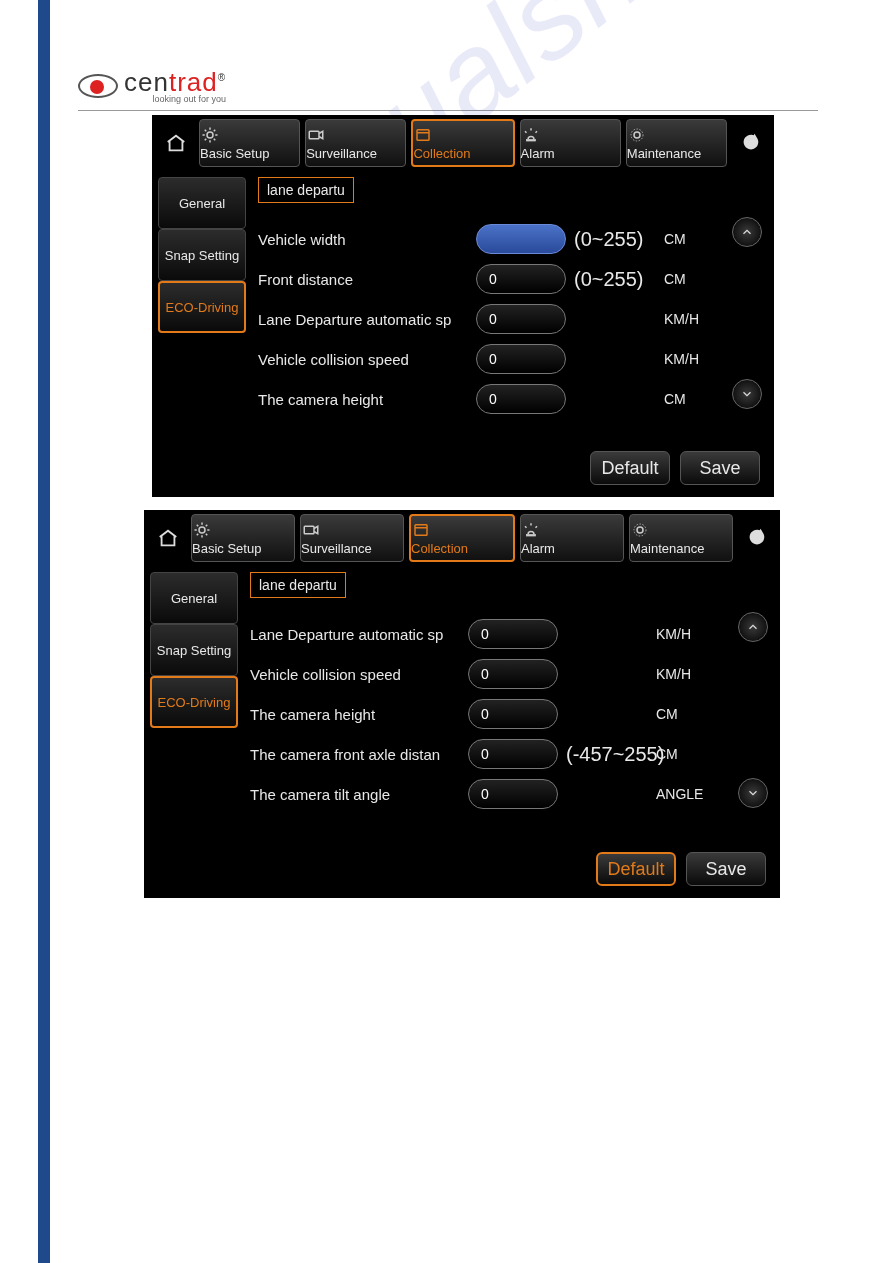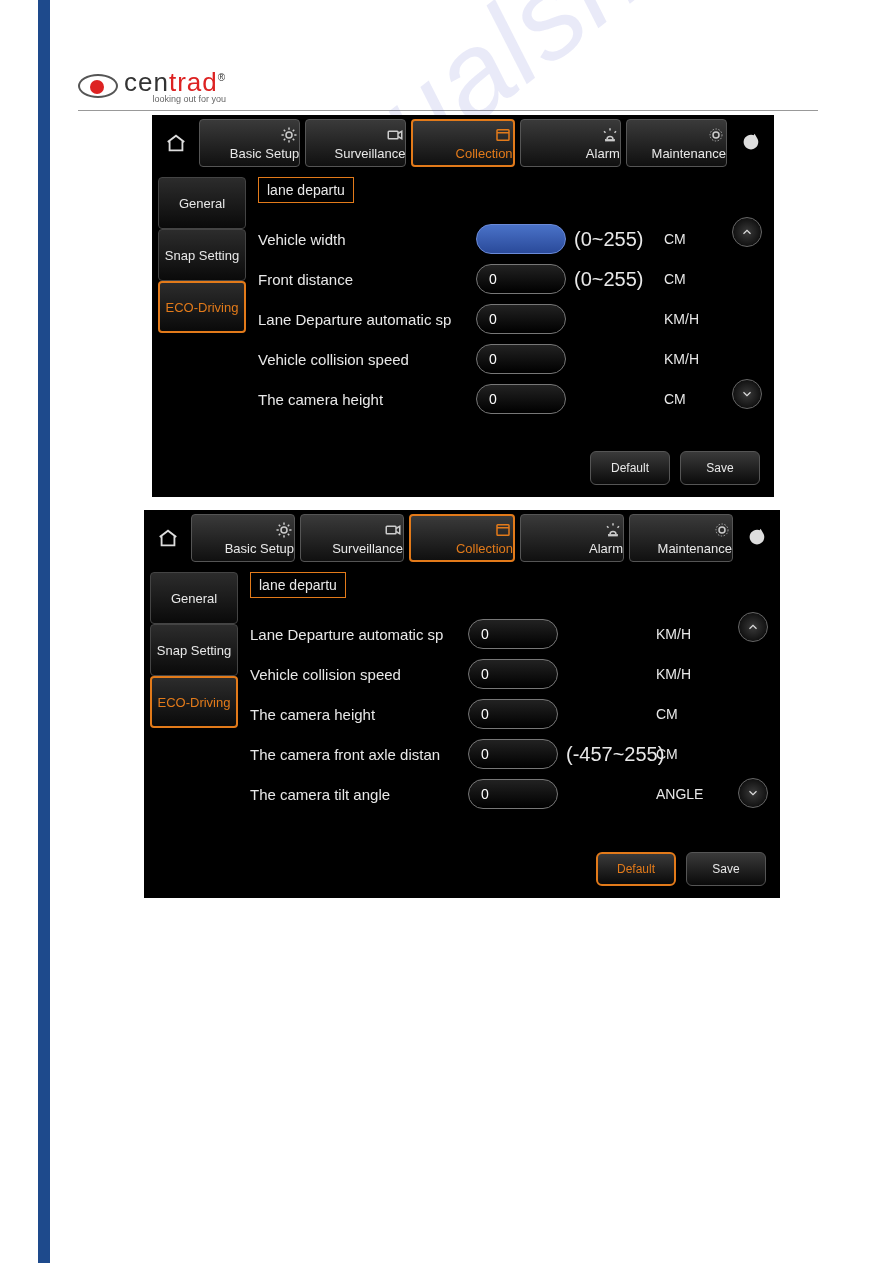--- a/index.html
+++ b/index.html
@@ -87,21 +87,21 @@
     color: #ddd;
     cursor: pointer;
   }
   .tab {
     flex: 1;
     background: linear-gradient(#3a3a3a,#101010);
     border: 1px solid #555;
     border-radius: 4px;
     display: flex;
     flex-direction: column;
-    align-items: flex-end;
+    align-items: flex-start;
     justify-content: center;
     gap: 2px;
     font-size: 13px;
     cursor: pointer;
     padding: 2px 0;
   }
   .tab.active {
     border: 2px solid #e27a1a;
   }
   .tab .ticon { height: 18px; display:flex; align-items:center; justify-content:center; }
@@ -190,21 +190,21 @@
     gap: 10px;
     padding: 0 14px 8px 0;
   }
   .act-btn {
     min-width: 80px; height:34px;
     background: linear-gradient(#3a3a3a,#0a0a0a);
     border:1px solid #555;
     border-radius:6px;
     color:#e8e8e8;
     display:flex;align-items:center;justify-content:center;
-    font-size:12px;
+    font-size:18px;
     cursor:pointer;
   }
   .act-btn.hl { border:2px solid #e27a1a; color:#e27a1a; }
 
   
   .home-svg{width:24px;height:22px;fill:none;stroke:#ddd;stroke-width:2;}
   .back-svg{width:26px;height:22px;fill:#ddd;}
 </style>
 </head>
 <body>

